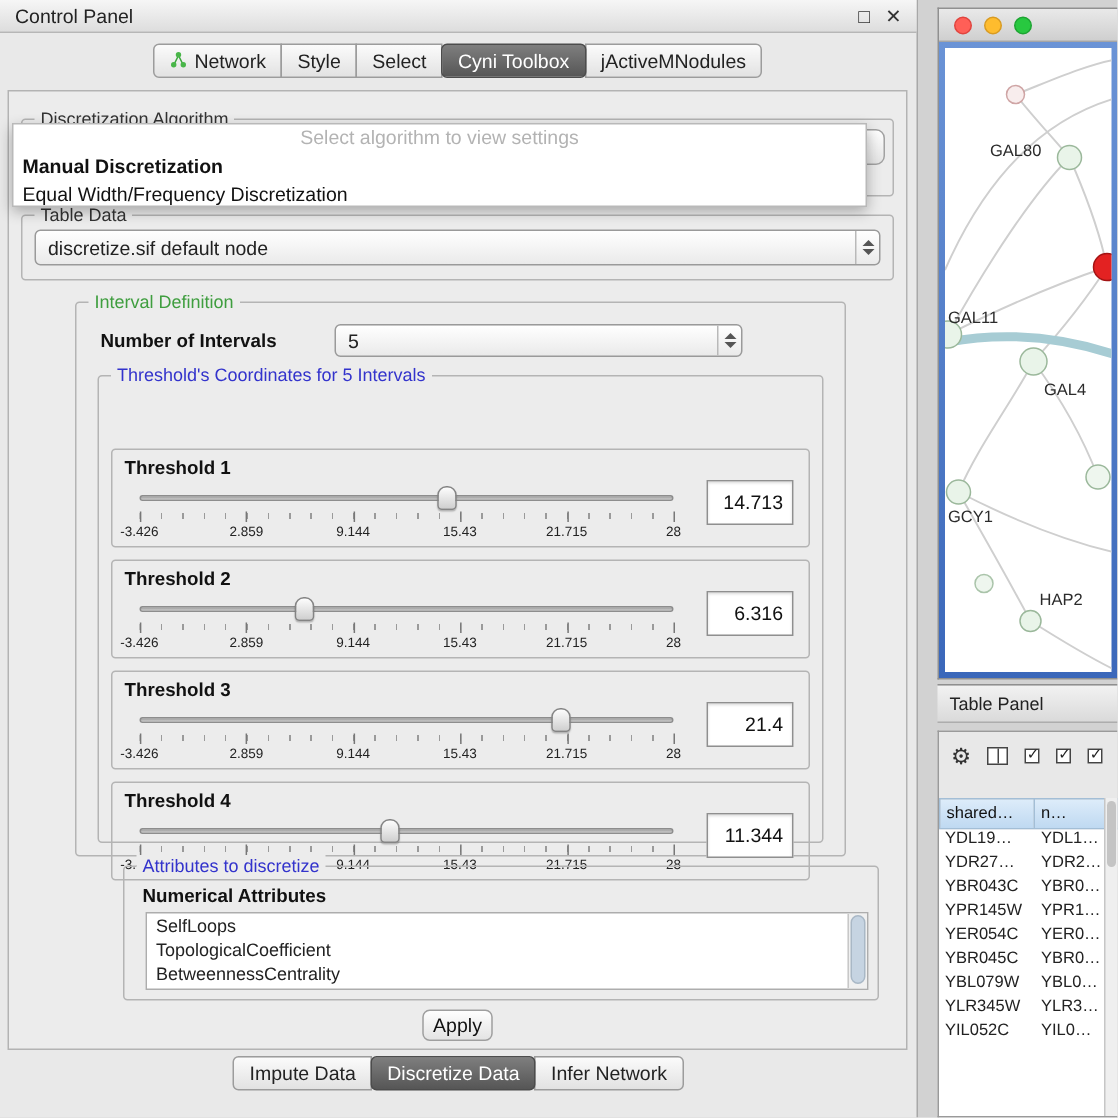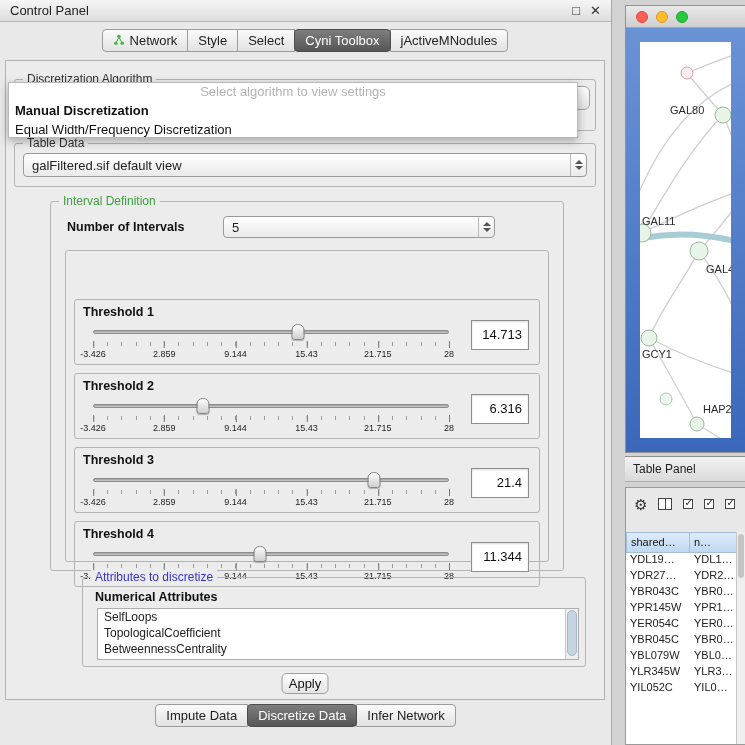--- a/index.html
+++ b/index.html
@@ -104,21 +104,21 @@
   
   #network-window { position:absolute; left:625px; top:5px; width:120px; height:448px;
     overflow:hidden; background:#d6d6d6; border:1px solid #909090; border-right:none; }
   .nw-titlebar { height:22px; background:linear-gradient(#e9e9e9,#cfcfcf);
     border-bottom:1px solid #a5a5a5; display:flex; align-items:center; gap:8px; padding-left:10px; }
   .light { width:12px; height:12px; border-radius:50%; }
   .light.red { background:#ff5f57; border:1px solid #e0443e; }
   .light.yellow { background:#febc2e; border:1px solid #d89b22; }
   .light.green { background:#28c840; border:1px solid #1da432; }
   .nw-frame { position:absolute; left:0; right:0; top:22px; bottom:0;
-    background:linear-gradient(#6a93d6,#3a67ba); padding:14px; }
+    background:linear-gradient(#6a93d6,#3a67ba); padding:4px; }
   .nw-canvas { width:100%; height:100%; background:#fff; position:relative; overflow:hidden; }
 
   
   #table-strip { position:absolute; left:625px; top:456px; width:120px; height:26px;
     background:linear-gradient(#f2f2f2,#dadada); border-top:1px solid #8f8f8f;
     border-bottom:1px solid #adadad; font-size:12px; color:#222; line-height:25px; padding-left:8px; }
 
   #table-window { position:absolute; left:625px; top:487px; width:120px; height:258px;
     background:#e8e8e8; border:1px solid #9a9a9a; border-right:none; overflow:hidden; }
   .t-toolbar { height:32px; display:flex; align-items:center; gap:11px; padding-left:8px; }
@@ -183,41 +183,42 @@
 
   <div class="panel">
 
     <div class="group" id="algo-group">
       <span class="gtitle">Discretization Algorithm</span>
     </div>
 
     <div class="group" id="tdata-group">
       <span class="gtitle">Table Data</span>
       <div class="combo" id="tdata-combo">
-        <span class="cval">galFiltered.sif default view</span>
+        <span class="cval">discretize.sif default node</span>
         <span class="spin">
           <span class="arr-up"></span>
             <span class="arr-dn"></span>
         </span>
       </div>
     </div>
 
     <div class="group" id="interval-group">
       <span class="gtitle green">Interval Definition</span>
 
       <span id="count-label">Number of Intervals</span>
       <div class="combo" id="count-combo">
         <span class="cval">5</span>
         <span class="spin">
           <span class="arr-up"></span>
             <span class="arr-dn"></span>
         </span>
       </div>
 
       <div class="group" id="coords-group">
+        <span class="gtitle blue">Threshold's Coordinates for 5 Intervals</span>
 
         <div class="thr" style="top:12px">
           <div class="thr-label">Threshold 1</div>
           <div class="slider">
             <div class="track"></div>
             <div class="thumb" style="left:57.7%"></div>
           </div>
           <div class="ruler"></div>
           <div class="tlabels">
             <span style="left:0%">-3.426</span>

